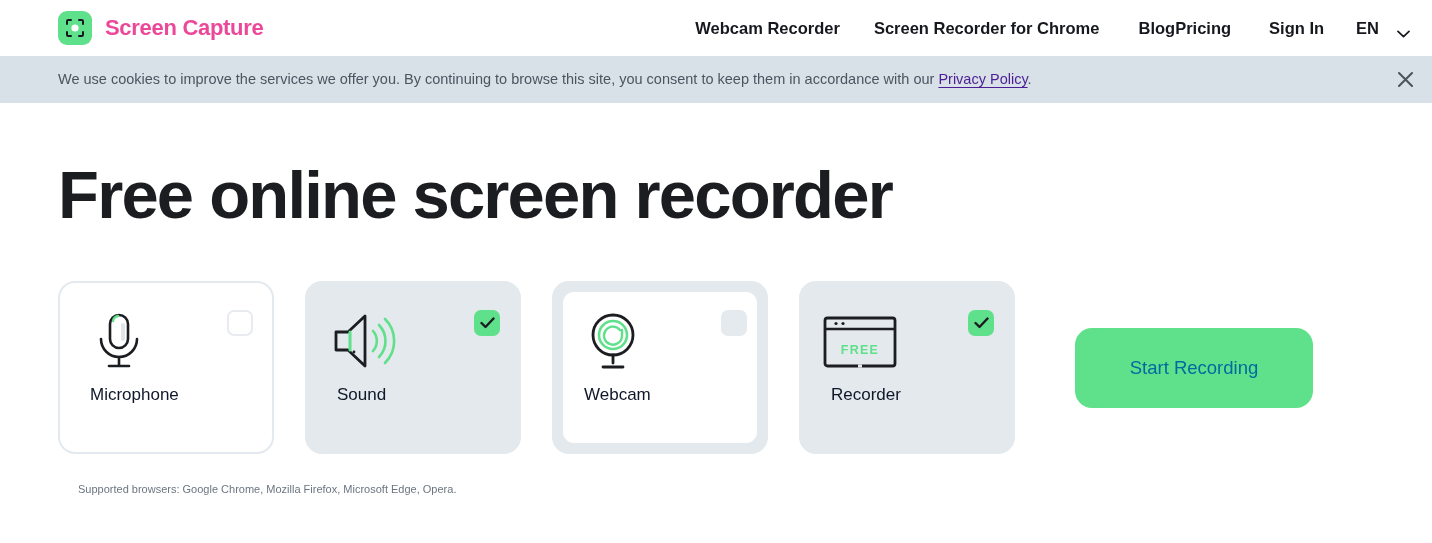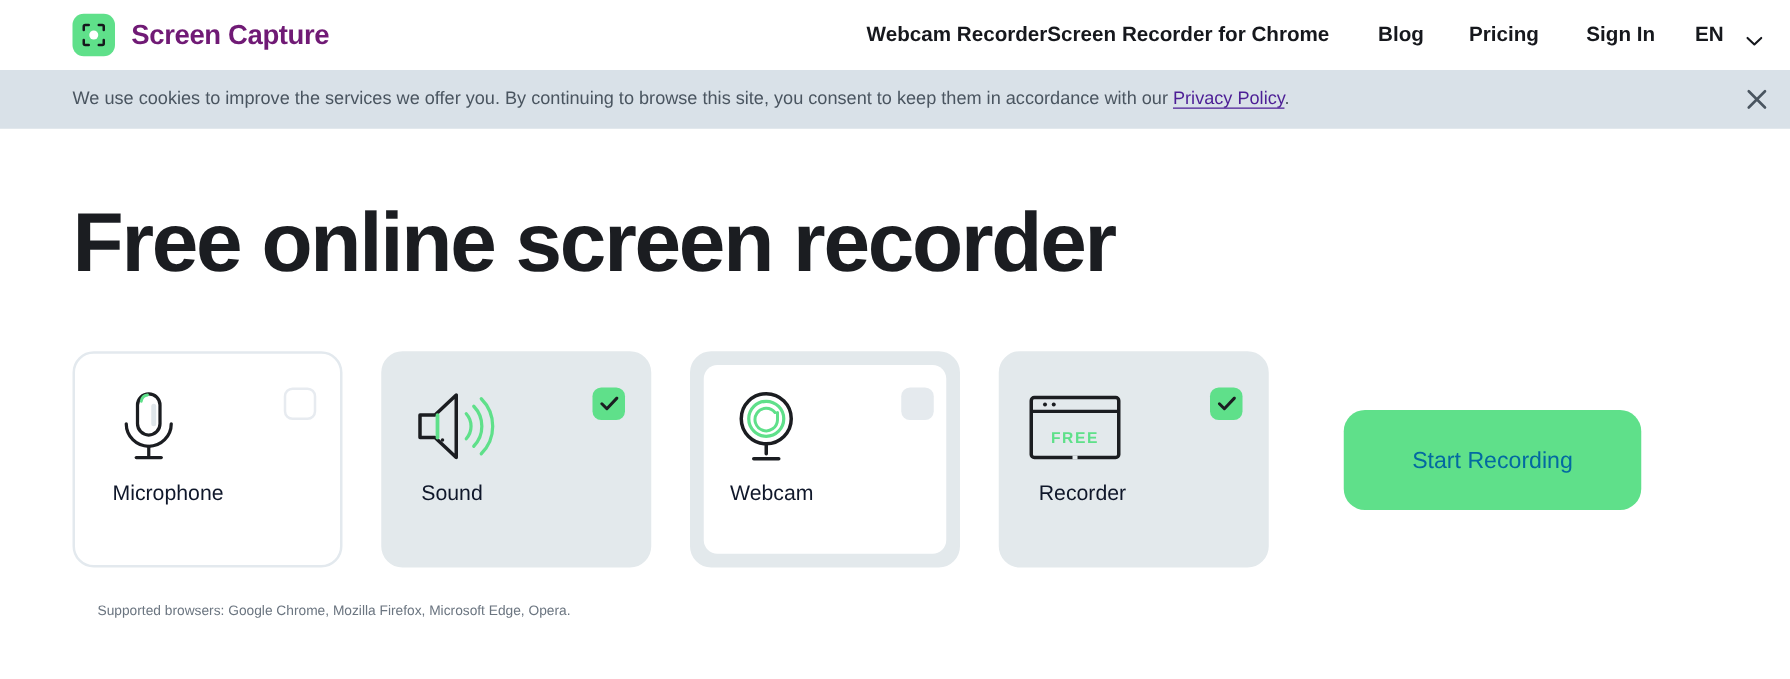--- a/index.html
+++ b/index.html
@@ -34,42 +34,42 @@
     border-radius: 9px;
     background: #5fe08a;
     display: flex;
     align-items: center;
     justify-content: center;
     flex: none;
   }
   .brand-name {
     font-size: 22px;
     font-weight: bold;
-    color: #701a75;
+    color: #ec4899;
     letter-spacing: -0.3px;
     white-space: nowrap;
     text-align: right;
   }
   .nav {
     display: flex;
     align-items: center;
     margin-left: auto;
     margin-right: 22px;
   }
   .nav-item {
     font-size: 16.5px;
     font-weight: bold;
     color: #16181d;
     white-space: nowrap;
     cursor: pointer;
     padding: 6px 0;
   }
-  .nav-sp-1 { }
+  .nav-sp-1 { margin-right: 34px; }
   .nav-sp-2 { margin-right: 39px; }
-  .nav-sp-3 { margin-right: 36px; }
+  .nav-sp-3 { }
   .nav-sp-4 { margin-right: 38px; }
   .nav-sp-5 { margin-right: 32px; }
   .lang {
     display: flex;
     align-items: center;
     gap: 18px;
     cursor: pointer;
   }
   .chev {
     display: block;

